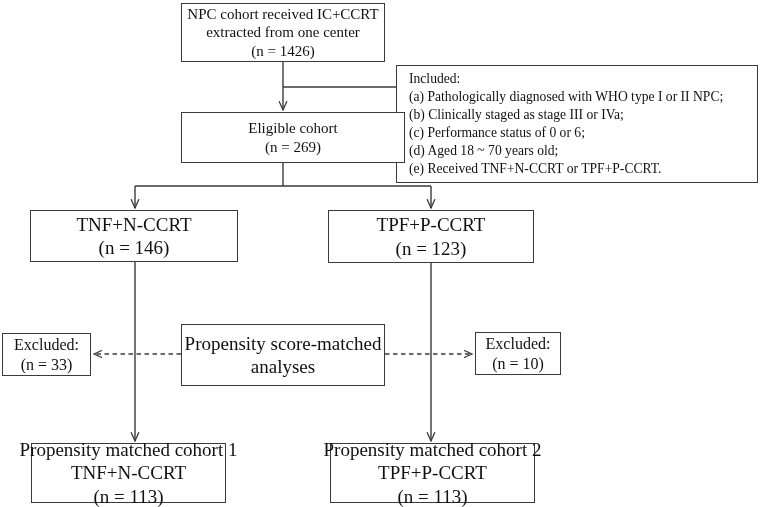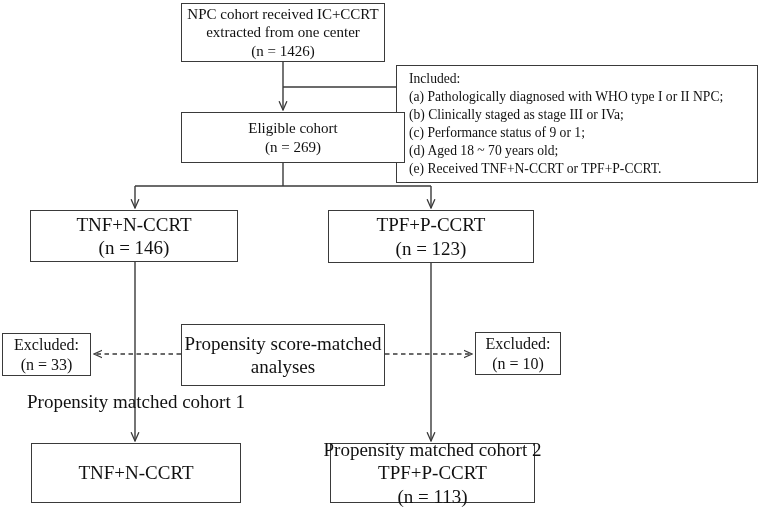--- a/index.html
+++ b/index.html
@@ -18,21 +18,21 @@
   #n-source      {left:181px; top:3px;   width:204px; height:59px;}
   #n-criteria    {left:396px; top:29px;  width:362px; height:118px;
                   align-items:flex-start;justify-content:center;text-align:left;padding:6px 0 6px 12px;margin-top:36px;}
   #n-criteria .ln{white-space:nowrap;font-size:13.6px;line-height:1.33;}
   #n-eligible    {left:181px; top:112px; width:224px; height:51px;}
   #n-armL        {left:30px;  top:210px; width:208px; height:52px;}
   #n-armR        {left:328px; top:210px; width:206px; height:53px;}
   #n-exclL       {left:2px;   top:333px; width:89px;  height:43px;}
   #n-psm         {left:181px; top:324px; width:204px; height:62px;align-items:center;}
   #n-exclR       {left:475px; top:332px; width:86px;  height:43px;}
-  #n-outL        {left:31px;  top:443px; width:210px; height:60px;gap:48px;}
+  #n-outL        {left:31px;  top:443px; width:195px; height:60px;}
   #n-outR        {left:330px; top:443px; width:205px; height:60px;}
 </style>
 </head>
 <body>
 
 <svg id="flow" viewBox="0 0 761 507" xmlns="http://www.w3.org/2000/svg">
   <defs>
     <marker id="ah" viewBox="0 0 10 10" refX="9" refY="5" markerWidth="7" markerHeight="7" orient="auto-start-reverse">
       <path d="M 0 1 L 9 5 L 0 9" fill="none" stroke="#3a3a3a" stroke-width="1.3"></path>
     </marker>
@@ -63,21 +63,21 @@
 <div class="node fs15" id="n-source">
   <span class="ln">NPC cohort received IC+CCRT</span>
   <span class="ln">extracted from one center</span>
   <span class="ln">(n = 1426)</span>
 </div>
 
 <div class="node" id="n-criteria">
   <span class="ln">Included:</span>
   <span class="ln">(a) Pathologically diagnosed with WHO type I or II NPC;</span>
   <span class="ln">(b) Clinically staged as stage III or IVa;</span>
-  <span class="ln">(c) Performance status of 9 or 1;</span>
+  <span class="ln">(c) Performance status of 0 or 6;</span>
   <span class="ln">(d) Aged 18 ~ 70 years old;</span>
   <span class="ln">(e) Received TNF+N-CCRT or TPF+P-CCRT.</span>
 </div>
 
 <div class="node fs15" id="n-eligible">
   <span class="ln">Eligible cohort</span>
   <span class="ln">(n = 269)</span>
 </div>
 
 <div class="node fs14" id="n-armL">

